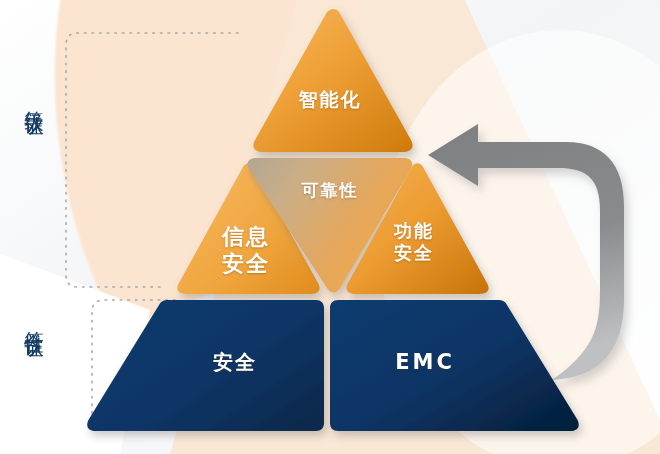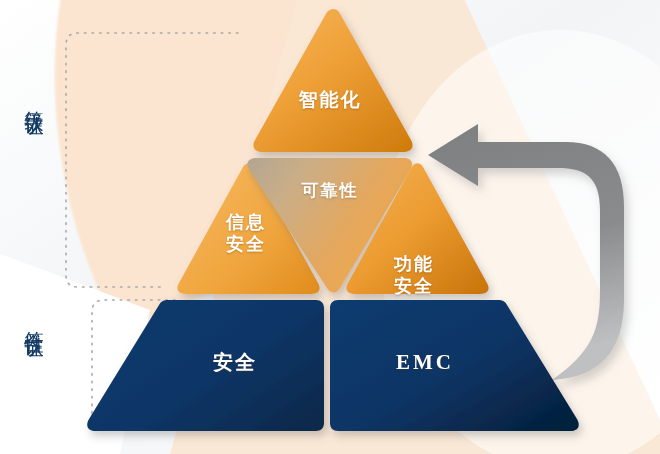--- a/index.html
+++ b/index.html
@@ -51,41 +51,39 @@
     letter-spacing: 2px;
     white-space: pre-line;
     text-shadow: 0 1px 2px rgba(90,50,10,0.33);
     pointer-events: none;
   }
   #txt-intelligent {
     left: 275px; top: 88px; width: 110px;
     font-size: 19px;
   }
   #txt-infosec {
-    left: 198px; top: 211px; width: 96px;
-    font-size: 18px;
+    left: 198px; top: 224px; width: 96px;
+    font-size: 22px;
   }
   #txt-reliability {
     left: 275px; top: 180px; width: 110px;
     font-size: 17px;
   }
   #txt-funcsafe {
     left: 366px; top: 220px; width: 96px;
     font-size: 18px;
-    margin-top: 33px;
   }
   #txt-safety {
     left: 180px; top: 350px; width: 110px;
     font-size: 20px;
   }
   #txt-emc {
     left: 370px; top: 350px; width: 110px;
     font-size: 21px;
     letter-spacing: 3px;
-    font-family: Liberation Serif, serif;
   }
 </style>
 </head>
 <body>
 
 <div id="stage">
 
   <svg class="layer" viewBox="0 0 660 454">
     <defs>
       <linearGradient id="gradWhite" x1="0" y1="0" x2="1" y2="1">

